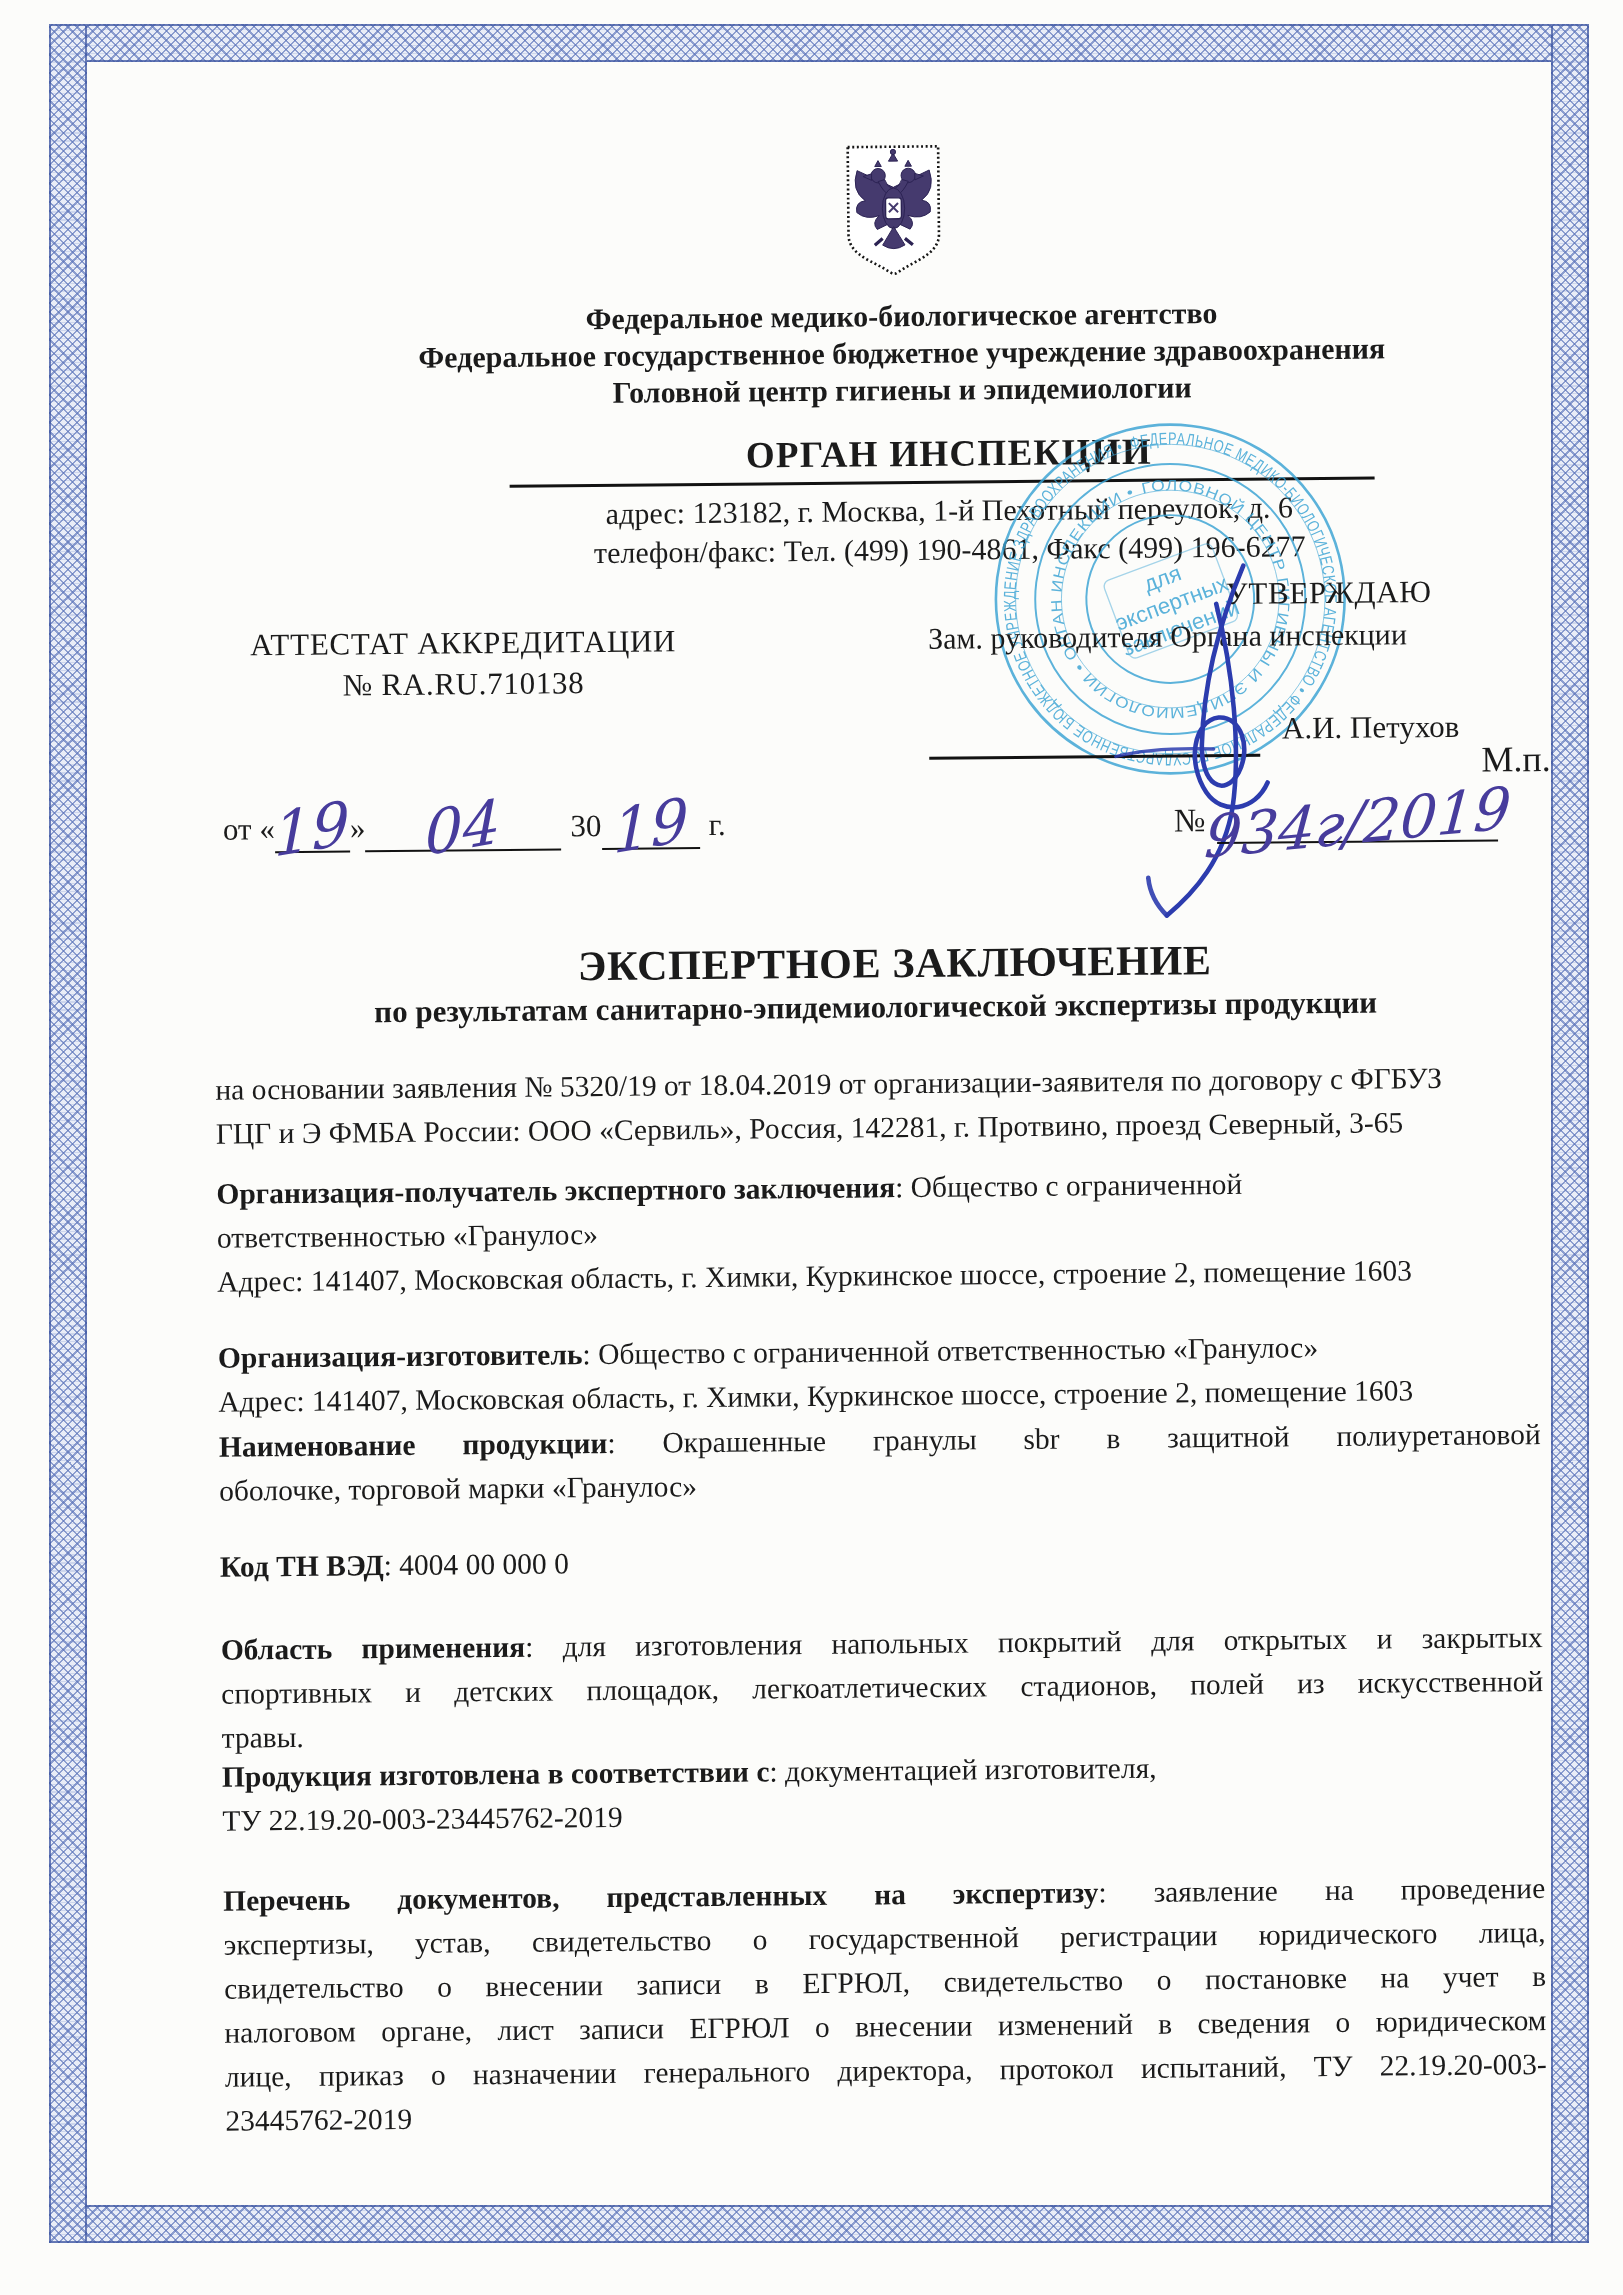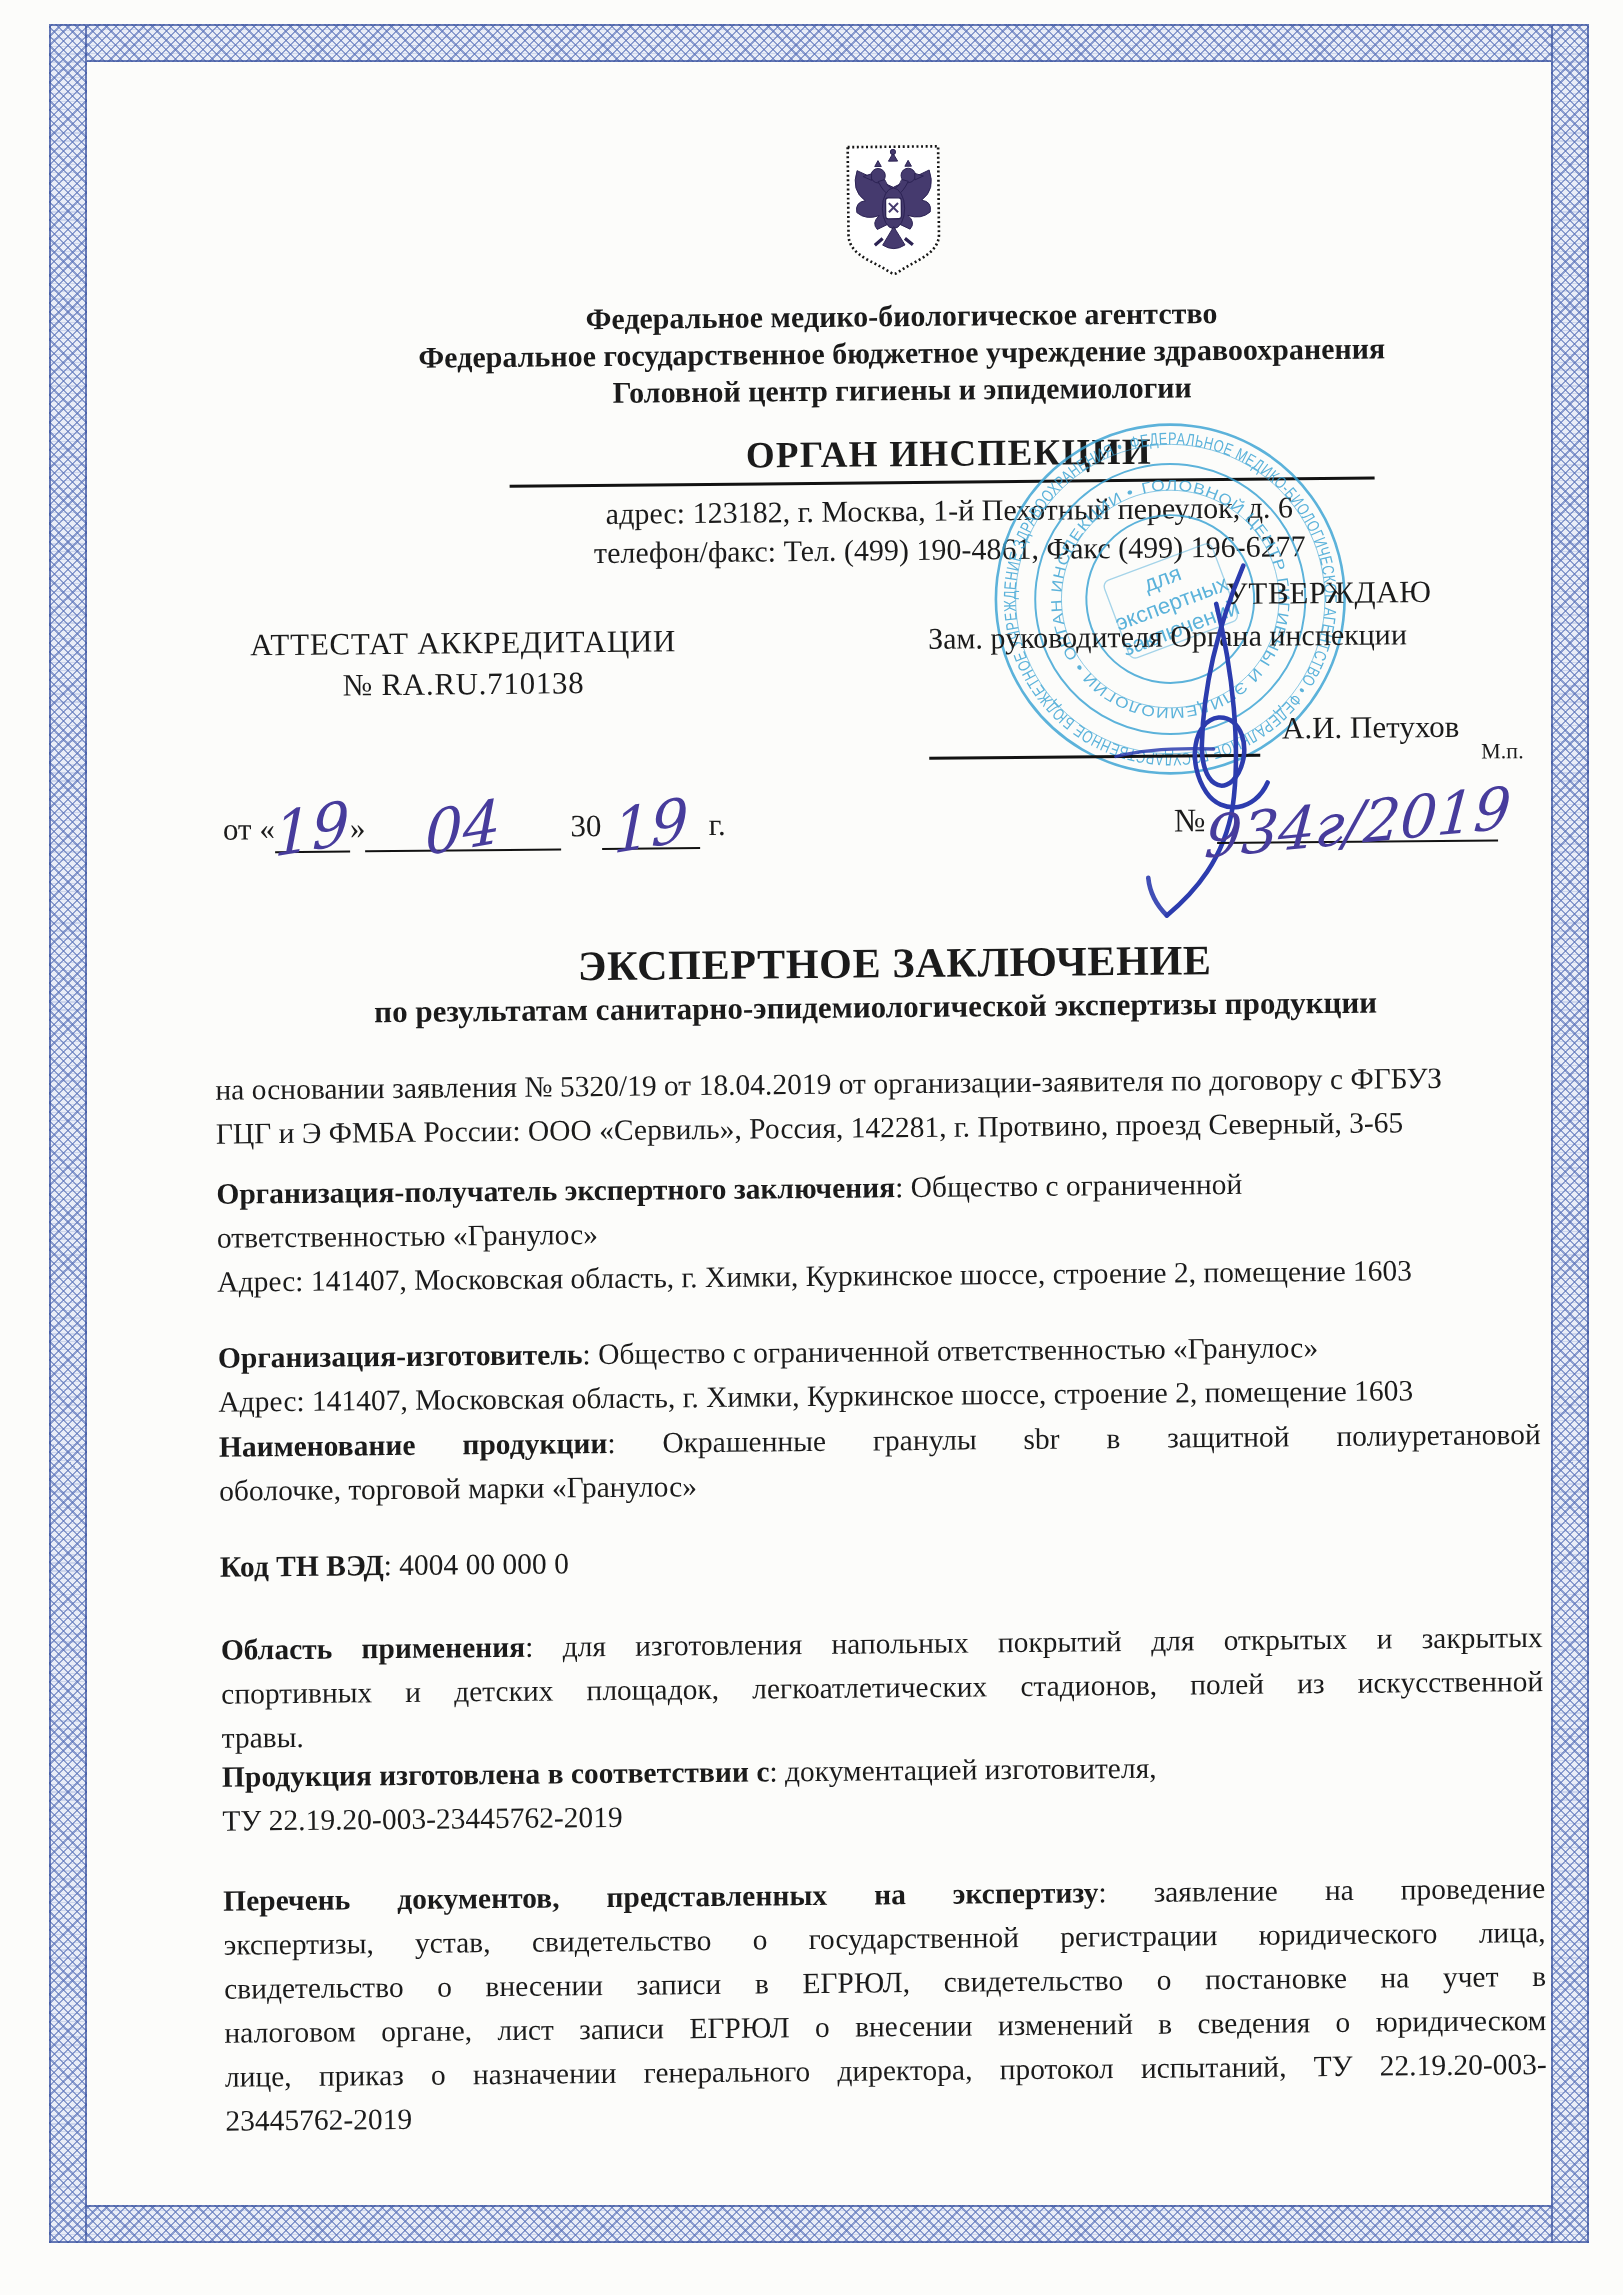--- a/index.html
+++ b/index.html
@@ -32,21 +32,21 @@
   .inspection-title{left:275px; top:433px; width:1361px; font-size:37px; font-weight:bold; text-align:center; letter-spacing:1.3px;}
   .title-underline{left:516px; top:482px; width:865px; height:3.3px; background:#121212;}
   .contact{left:275px; top:492px; width:1361px; font-size:30px; line-height:39px; text-align:center;}
 
   .accreditation{left:229px; top:619px; width:478px; font-size:31px; line-height:41px; text-align:center; letter-spacing:0.7px;}
 
   .approve-word{left:1231px; top:580px; font-size:31px; letter-spacing:0.7px;}
   .approver-title{left:933px; top:623px; width:563px; font-size:30px;}
   .sig-line{left:933px; top:758px; width:331px; height:2.6px; background:#121212;}
   .approver-name{left:1286px; top:715px; font-size:31px;}
-  .seal-note{left:1485px; top:745px; font-size:22px;}
+  .seal-note{left:1485px; top:745px; font-size:36px;}
 
   .date-row{left:226px; top:800px; display:flex; align-items:flex-end; font-size:31px; line-height:48px;}
   .blank{position:relative; display:inline-block; border-bottom:2.6px solid #121212; height:46px;}
   .blank.day{width:75px;}
   .blank.month{width:196px;}
   .blank.year{width:98px;}
   .gap-s{display:inline-block; width:9.2px;}
   .hand{
     position:absolute; left:50%; bottom:-7.9px; white-space:nowrap;
     font-family:"DejaVu Serif", serif; font-style:italic;

